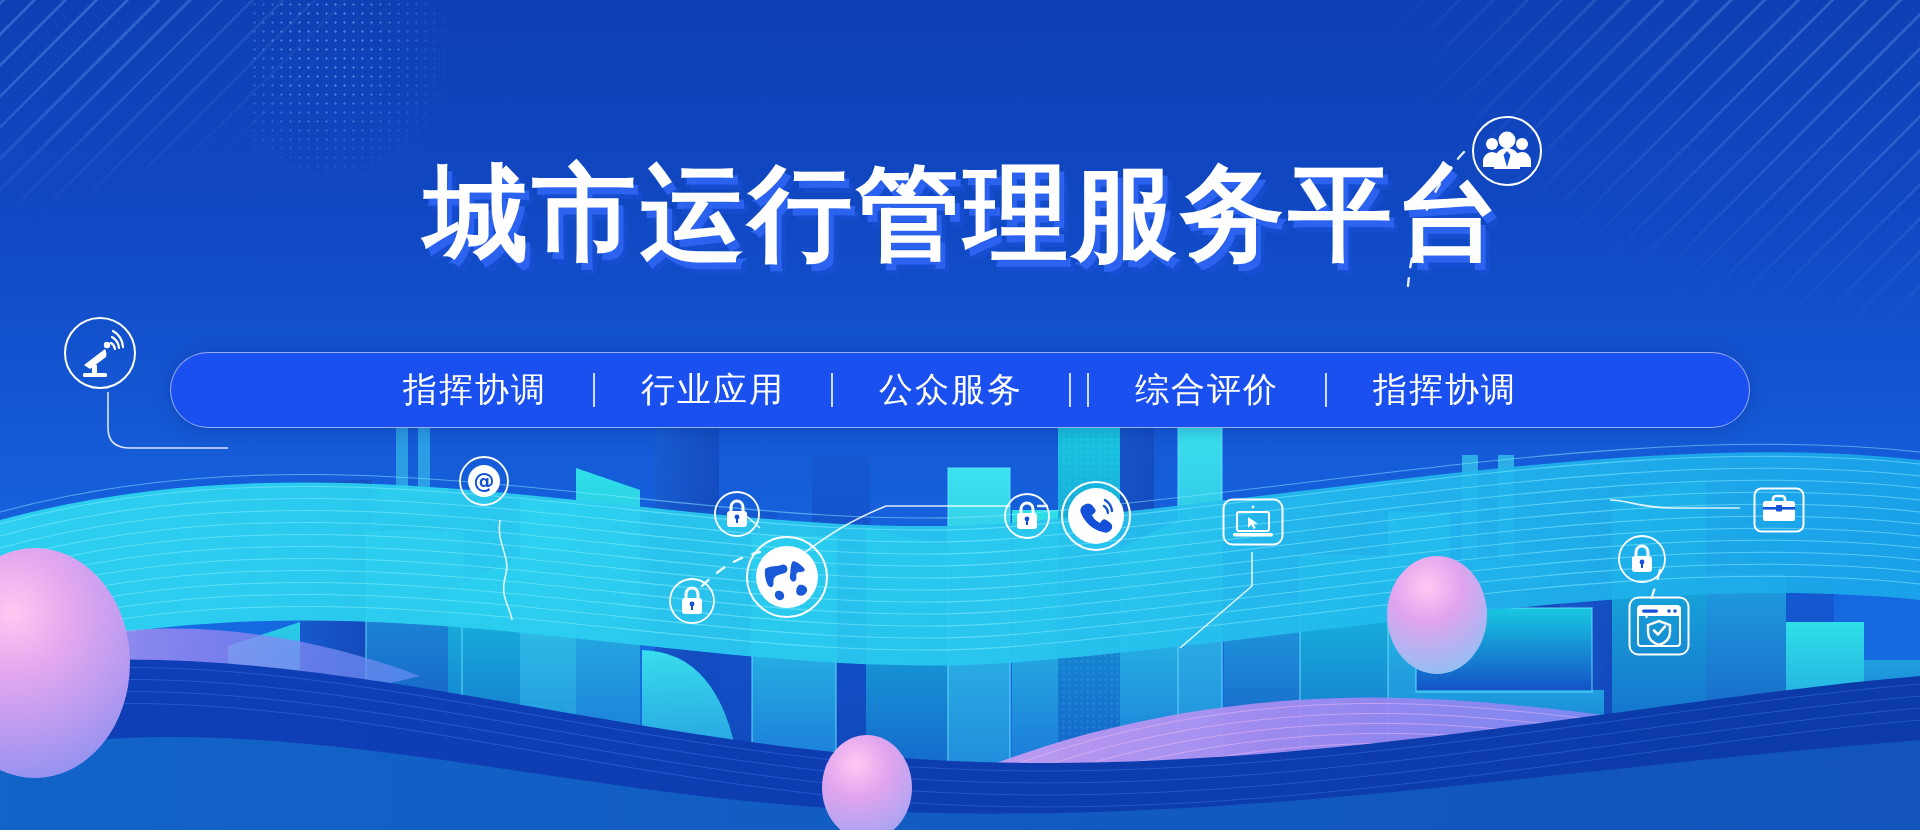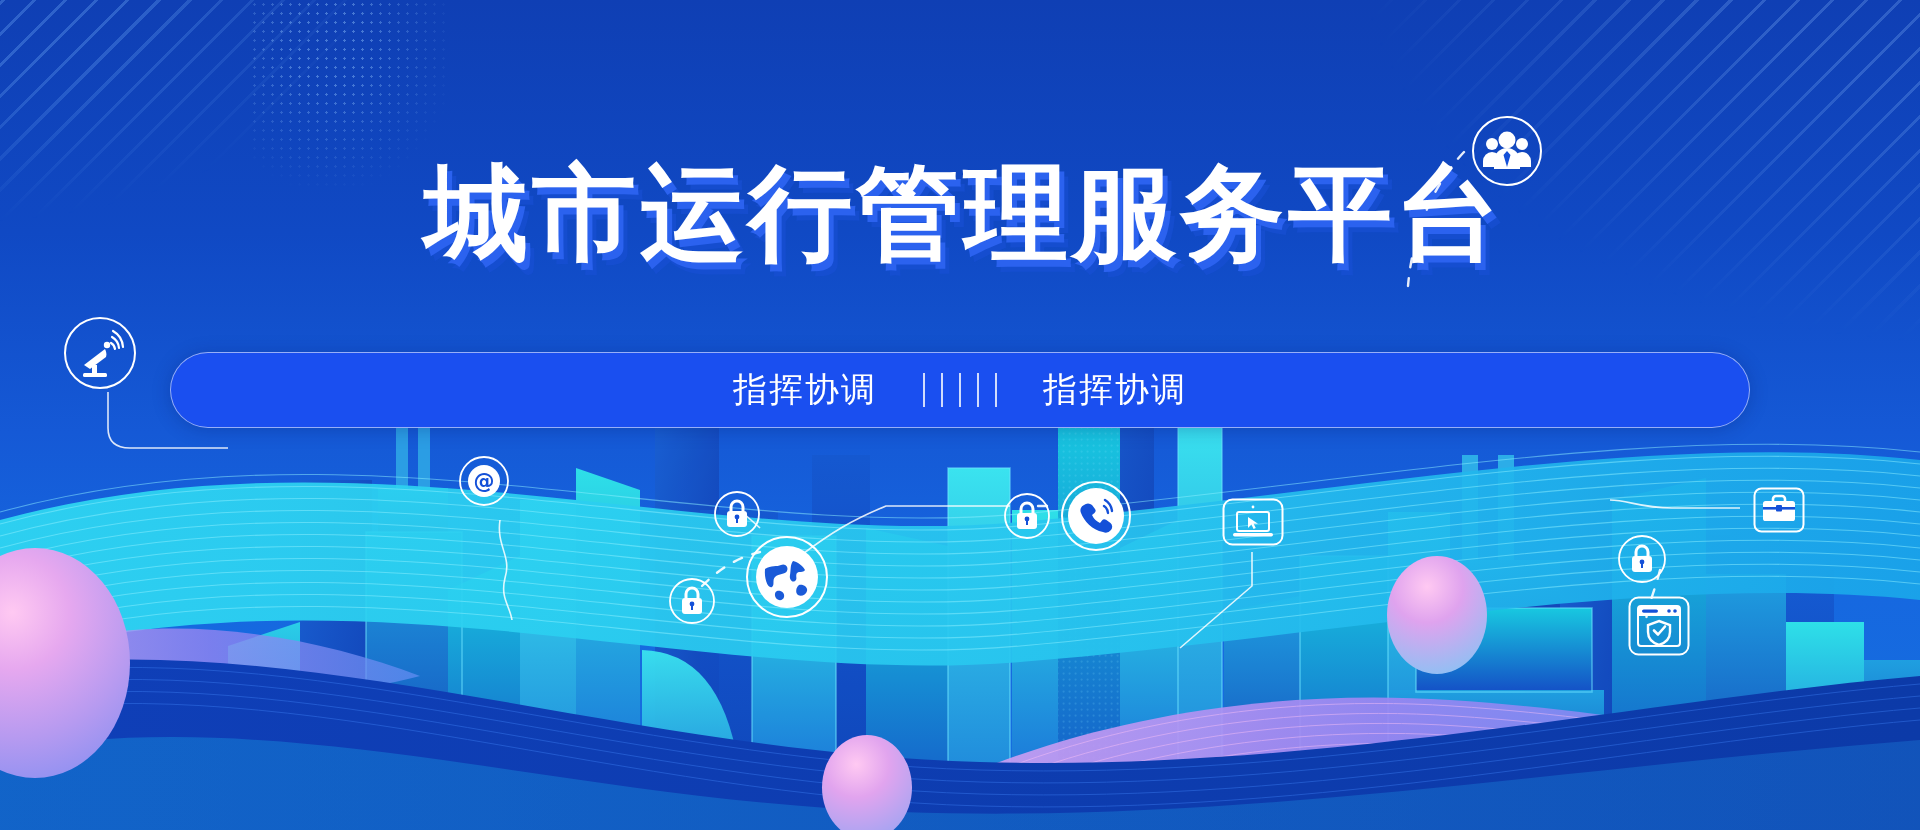--- a/index.html
+++ b/index.html
@@ -422,20 +422,23 @@
     </svg>
   </div>
 
   <div id="title-wrap">
     <h1 id="title">城市运行管理服务平台</h1>
   </div>
 
   <nav id="nav">
       <span class="nav-item">指挥协调</span>
       <span class="nav-sep"></span>
+      <span class="nav-item">行业应用</span>
+      <span class="nav-sep"></span>
+      <span class="nav-item">公众服务</span>
       <span class="nav-sep"></span>
       <span class="nav-sep"></span>
-      <span class="nav-sep"></span>
+      <span class="nav-item">综合评价</span>
       <span class="nav-sep"></span>
       <span class="nav-item">指挥协调</span>
     </nav>
 
 </div>
 
 </body></html>

